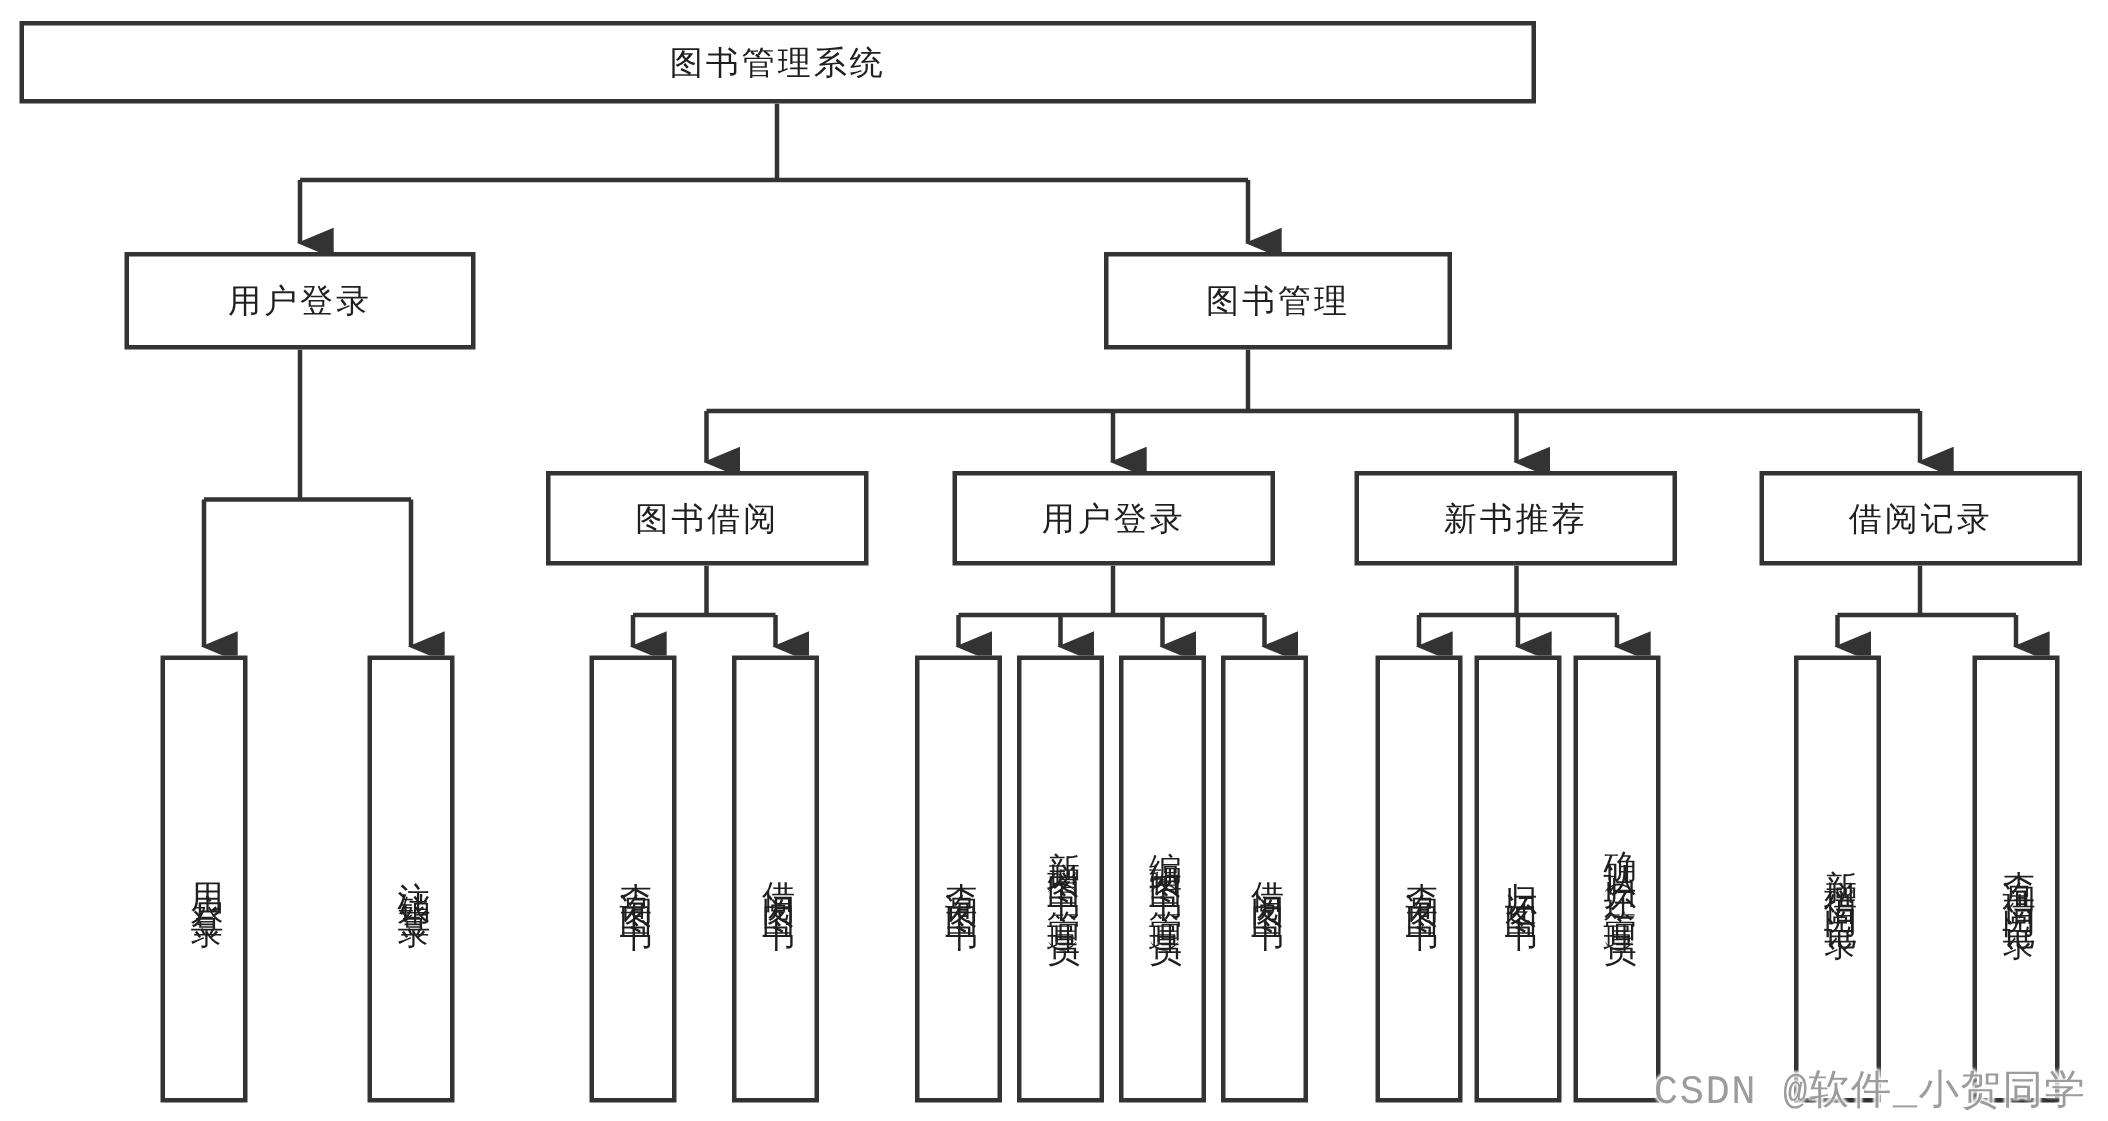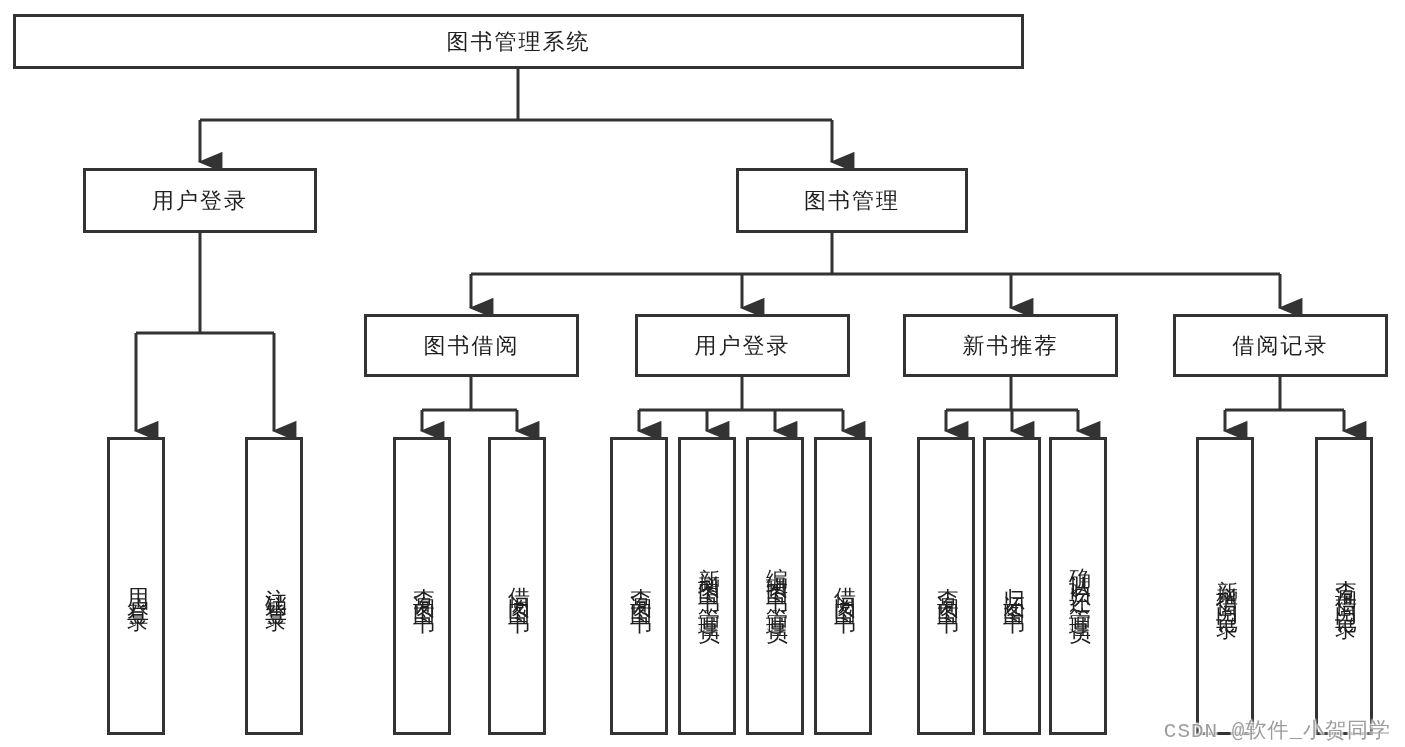--- a/index.html
+++ b/index.html
@@ -46,21 +46,21 @@
     font-size: 22px;
     letter-spacing: 8px;
     line-height: 1;
     color: #1f1f1f;
     white-space: nowrap;
   }
   .watermark {
     position: absolute;
     right: 14px;
     bottom: 3px;
-    font-size: 21px;
+    font-size: 27px;
     letter-spacing: 1px;
     color: #9c9c9c;
     white-space: nowrap;
     text-shadow: -1px -1px 2px #ffffff, 1px 1px 2px #ffffff,
                  -1px 1px 2px #ffffff, 1px -1px 2px #ffffff;
     z-index: 5;
   }
 </style>
 </head>
 <body>

